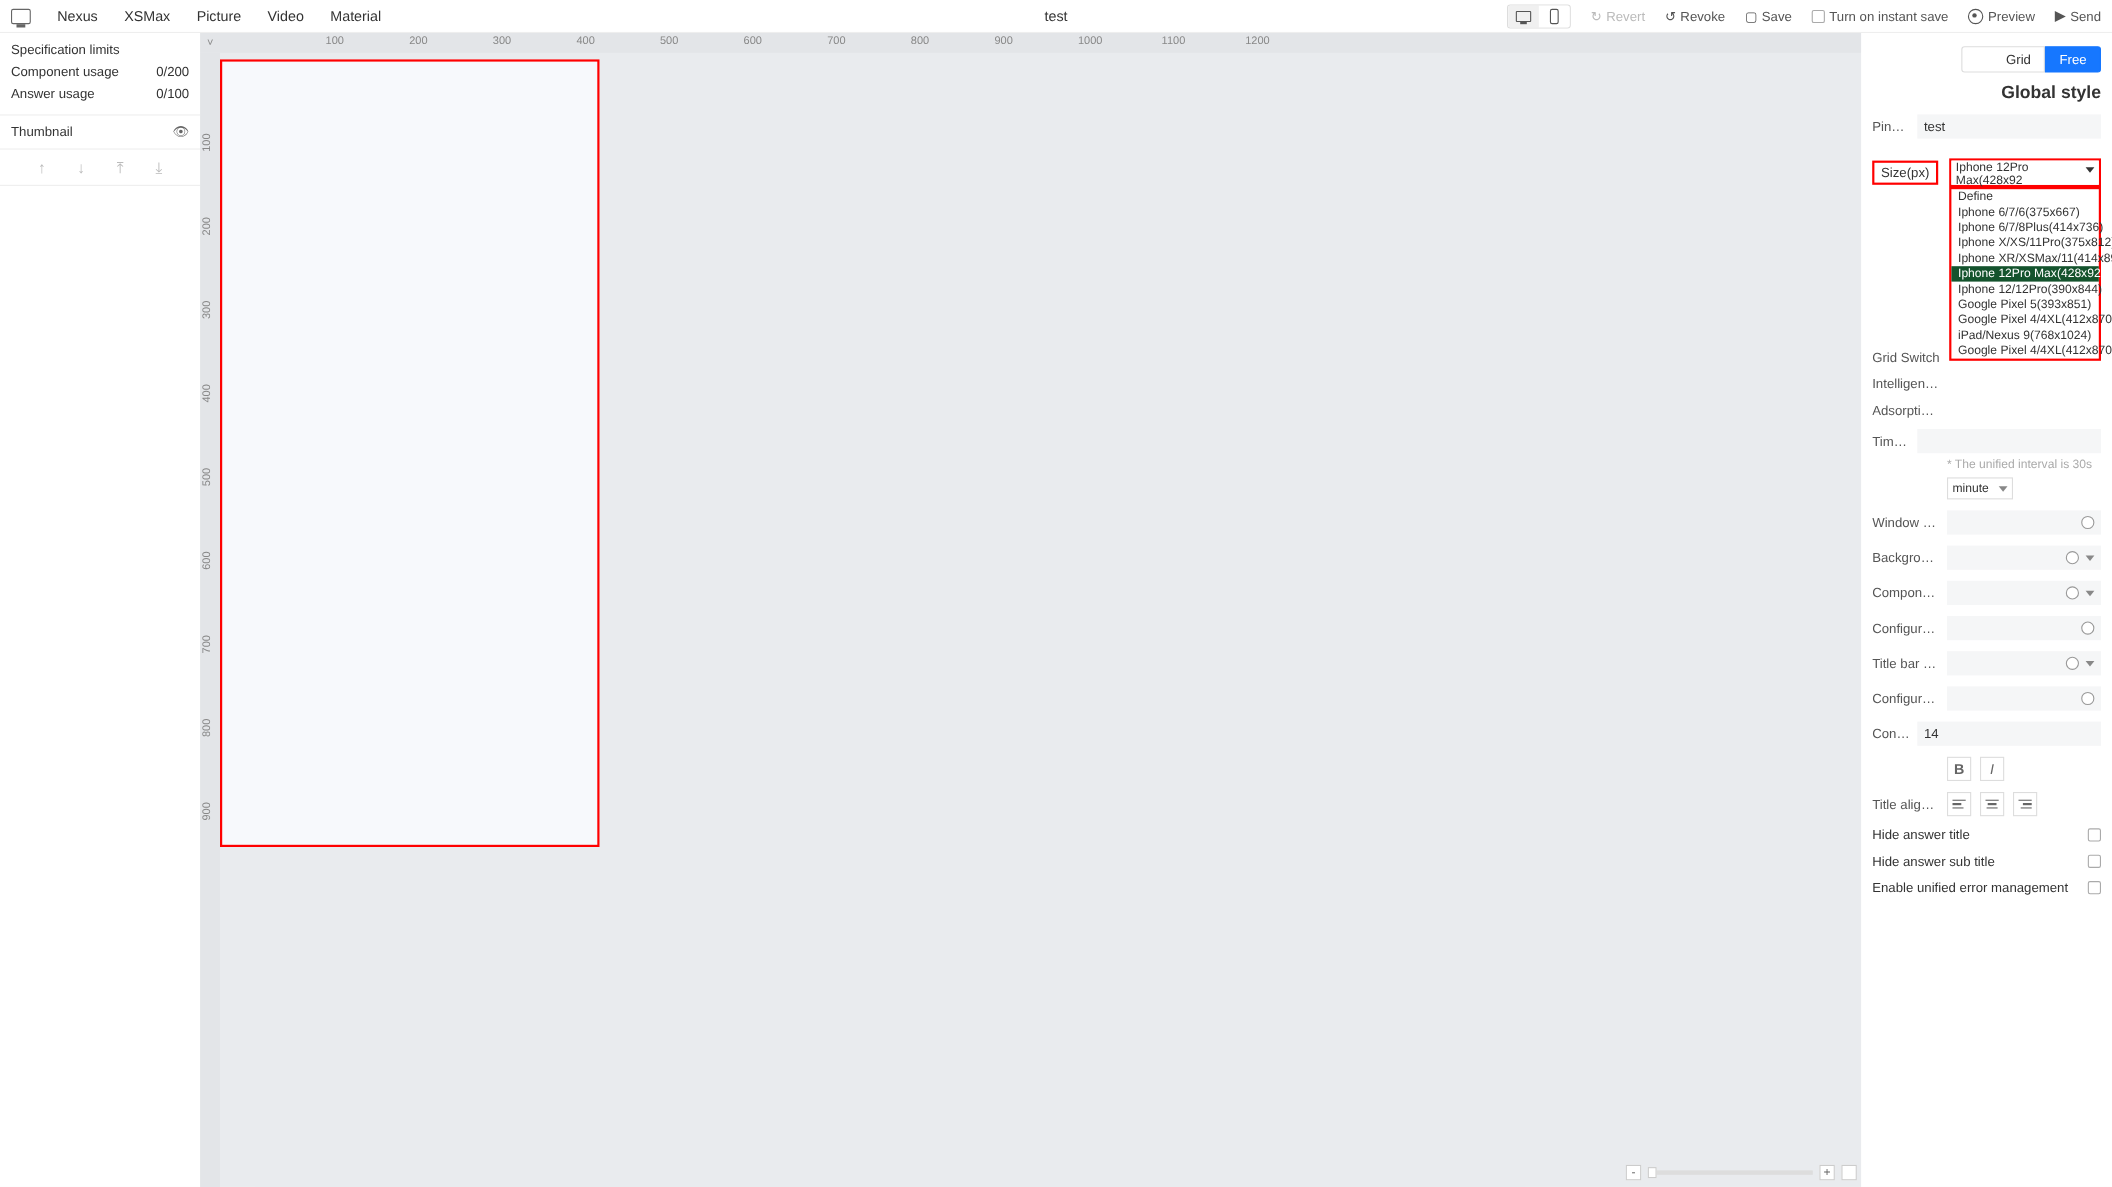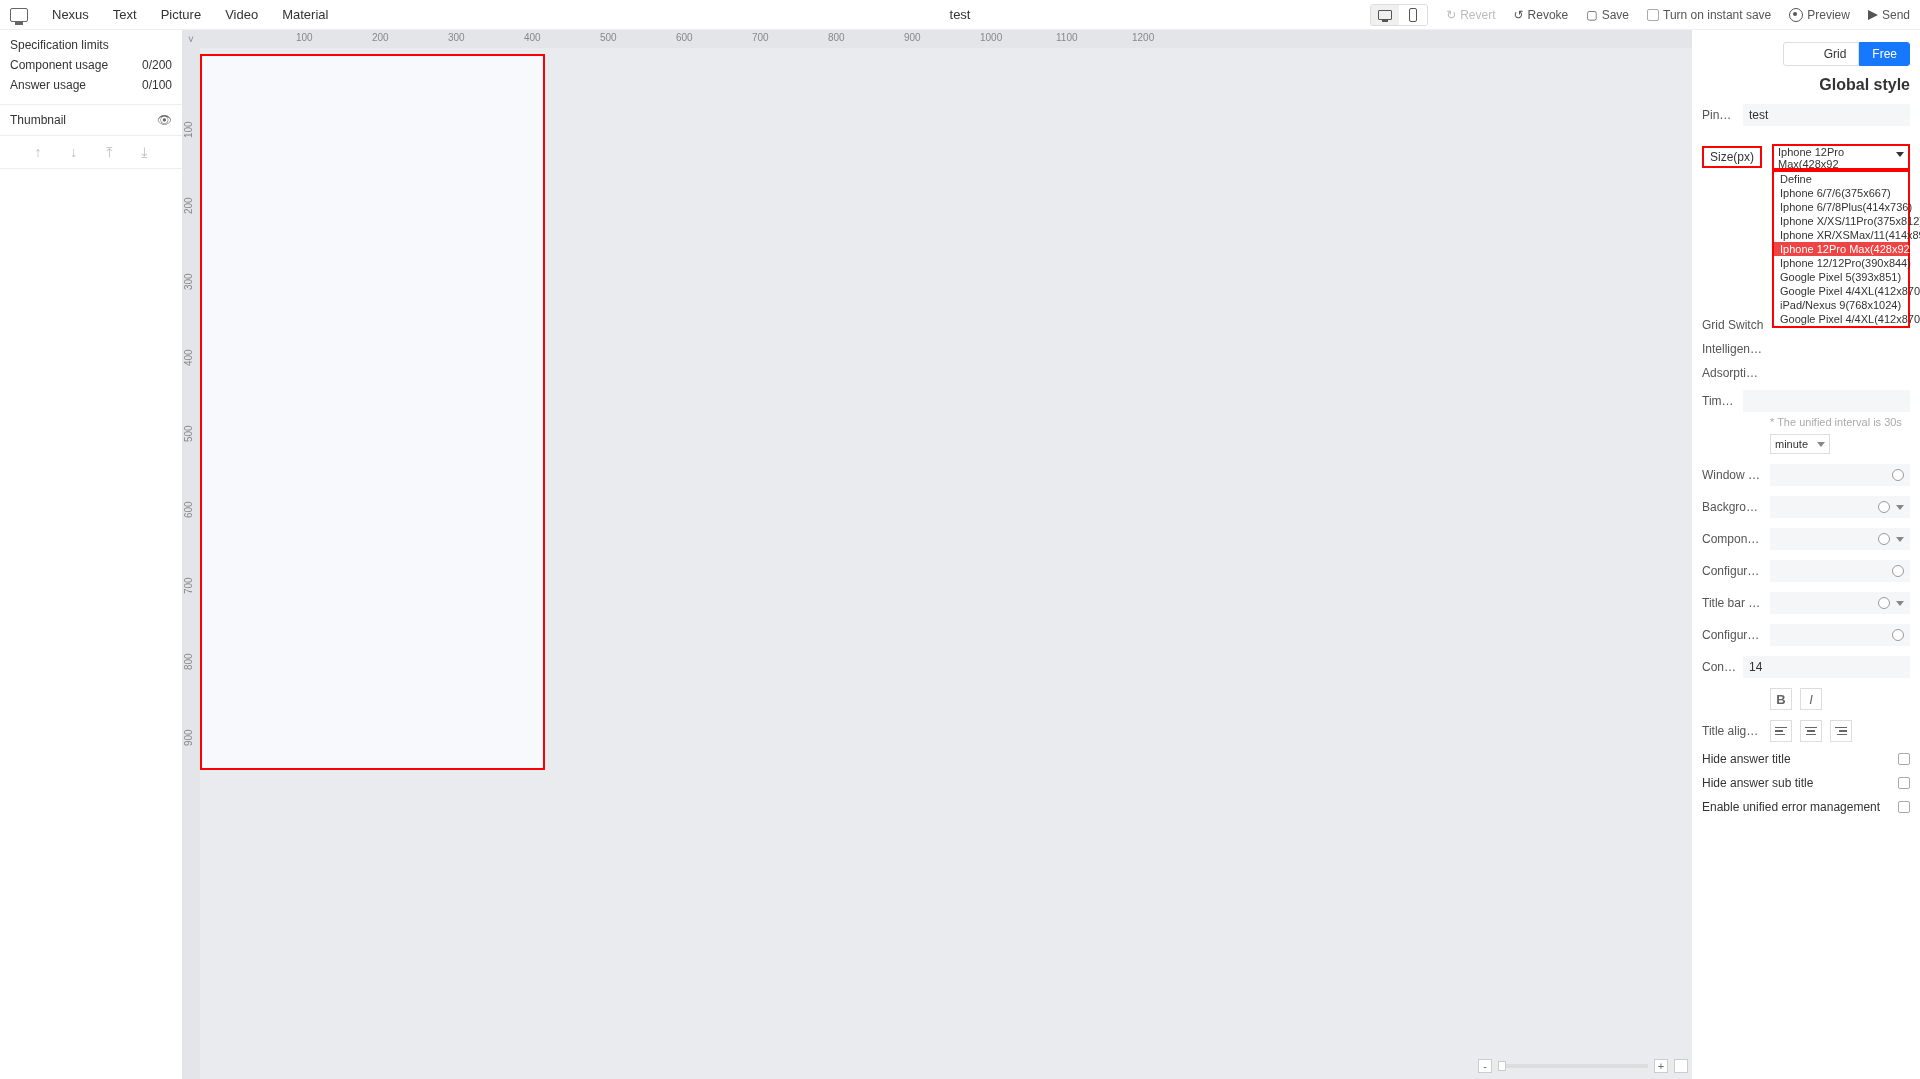--- a/index.html
+++ b/index.html
@@ -61,21 +61,21 @@
 .prop-row { display: flex; align-items: center; margin-bottom: 10px; gap: 6px; }
 .prop-row .label { width: 62px; color: #555; font-size: 12px; white-space: nowrap; overflow: hidden; text-overflow: ellipsis; }
 .prop-row .field { flex: 1; height: 22px; background: #f5f6f7; border: none; padding: 0 6px; font-size: 12px; color: #333; }
 .prop-row textarea.field { height: 44px; resize: none; padding-top:4px; }
 .size-highlight { border: 2px solid #f00; padding: 2px 6px; display:inline-block; }
 .size-select-wrap { position: relative; flex:1; border: 2px solid #f00; margin-left: 4px; }
 .size-select { width: 100%; height: 22px; background: #fff; border: none; font-size: 11px; color: #333; padding:0 4px; }
 .caret { position:absolute; right:4px; top:6px; width:0;height:0;border-left:4px solid transparent;border-right:4px solid transparent;border-top:5px solid #333; }
 .dropdown { position: absolute; top: 24px; left: -2px; right: -2px; background: #fff; border: 2px solid #f00; z-index: 50; }
 .dropdown .opt { padding: 1px 6px; font-size: 11px; color: #333; white-space: nowrap; }
-.dropdown .opt.selected { background: #ef4444; color: #fff; }
+.dropdown .opt.selected { background: #14532d; color: #fff; }
 .hint { font-size: 11px; color: #aaa; margin-left: 68px; margin-top:-6px; margin-bottom:6px; }
 .unit-select { height: 20px; border:1px solid #ddd; font-size:11px; padding:0 4px; margin-left:68px; display:flex; align-items:center; width:60px; justify-content:space-between; }
 .color-circle { width: 12px; height: 12px; border: 1px solid #999; border-radius: 50%; background:#fff; margin-left:auto; }
 .chev { width:0;height:0;border-left:4px solid transparent;border-right:4px solid transparent;border-top:5px solid #888; margin-left:6px; }
 .bi-row { display:flex; gap:8px; margin-left:68px; margin-bottom:10px; }
 .bi-btn { width:22px;height:22px;border:1px solid #ddd;display:flex;align-items:center;justify-content:center;font-size:13px;color:#666; }
 .align-row { display:flex; gap:8px; }
 .align-btn { width:22px;height:22px;border:1px solid #ddd;display:flex;align-items:center;justify-content:center; }
 .align-lines { display:flex; flex-direction:column; gap:2px; }
 .align-lines span { height:1.5px; background:#666; }
@@ -84,21 +84,21 @@
 .al-right span{margin-left:auto}.al-right span:nth-child(1){width:12px}.al-right span:nth-child(2){width:8px}.al-right span:nth-child(3){width:10px}
 .chk-right { width:12px;height:12px;border:1px solid #aaa;border-radius:2px;margin-left:auto; }
 </style>
 </head>
 <body>
 
 <div class="topbar">
   <div class="left-menu">
     <div class="logo-icon"></div>
     <span class="menu-item">Nexus</span>
-    <span class="menu-item">Text</span>
+    <span class="menu-item">XSMax</span>
     <span class="menu-item">Picture</span>
     <span class="menu-item">Video</span>
     <span class="menu-item">Material</span>
   </div>
   <div class="title">test</div>
   <div class="right-tools">
     <div class="device-toggle">
       <div class="dev-btn active">
           <div class="icon-monitor"></div>
         </div>

